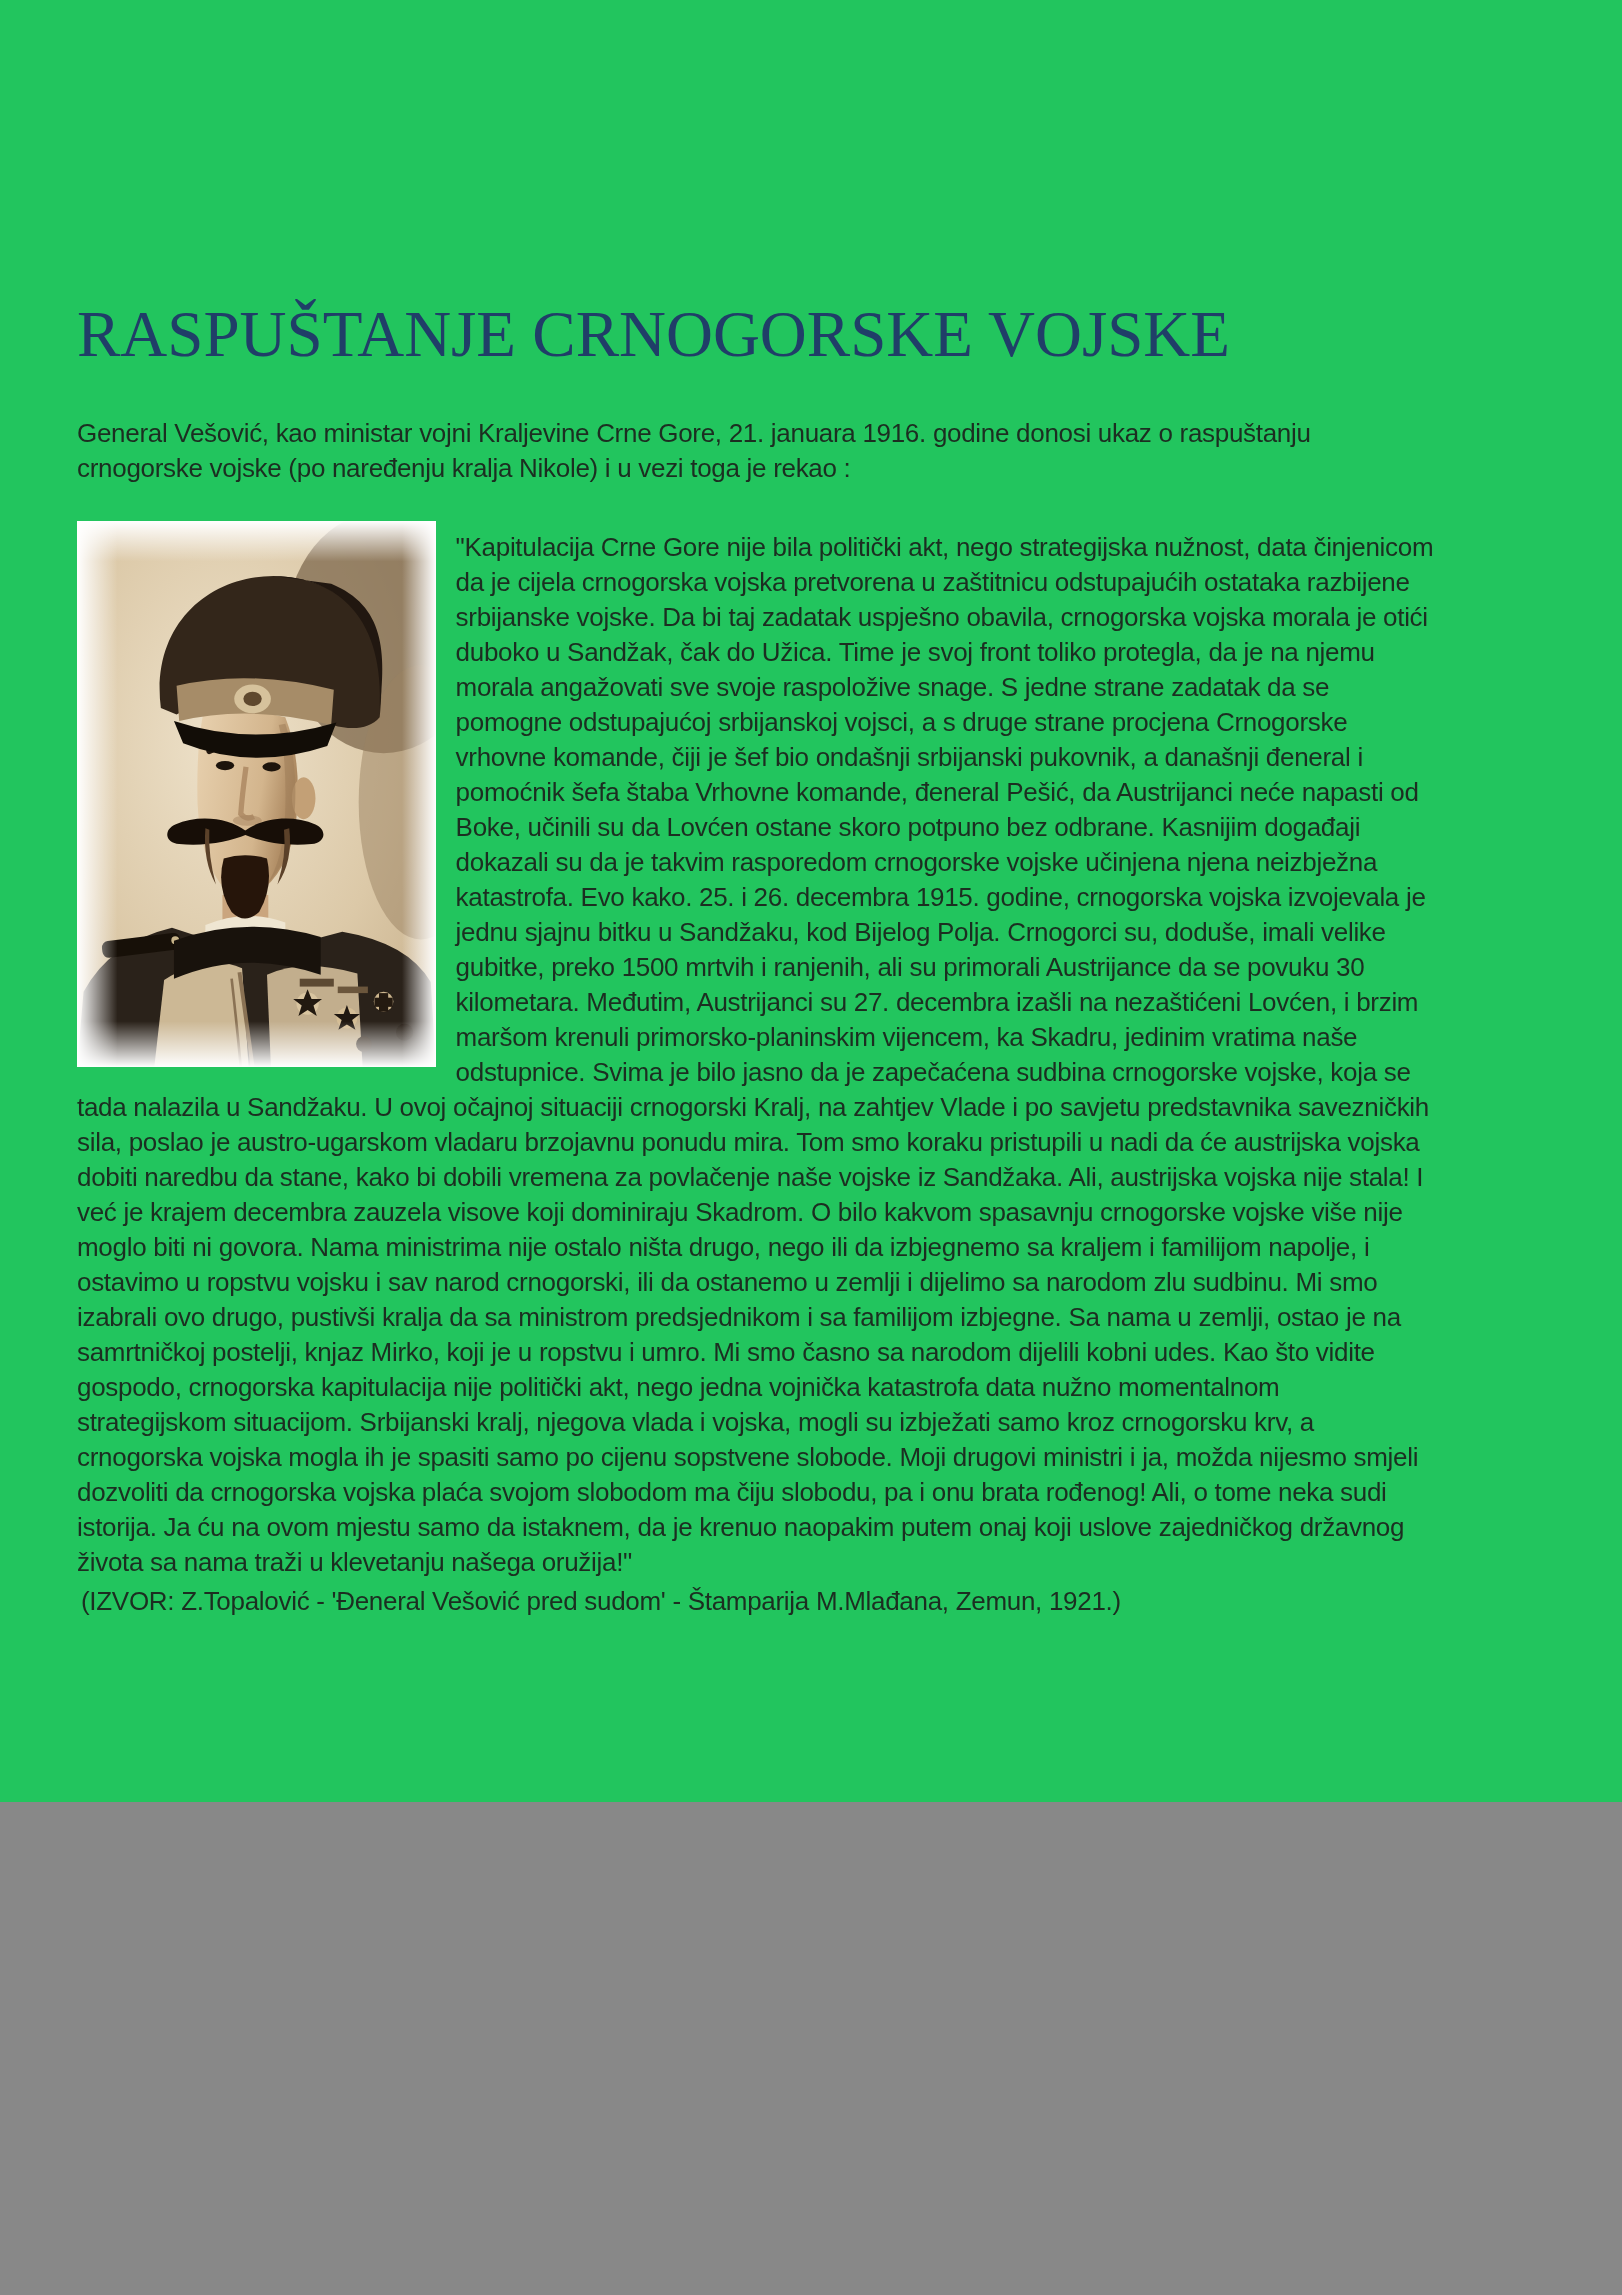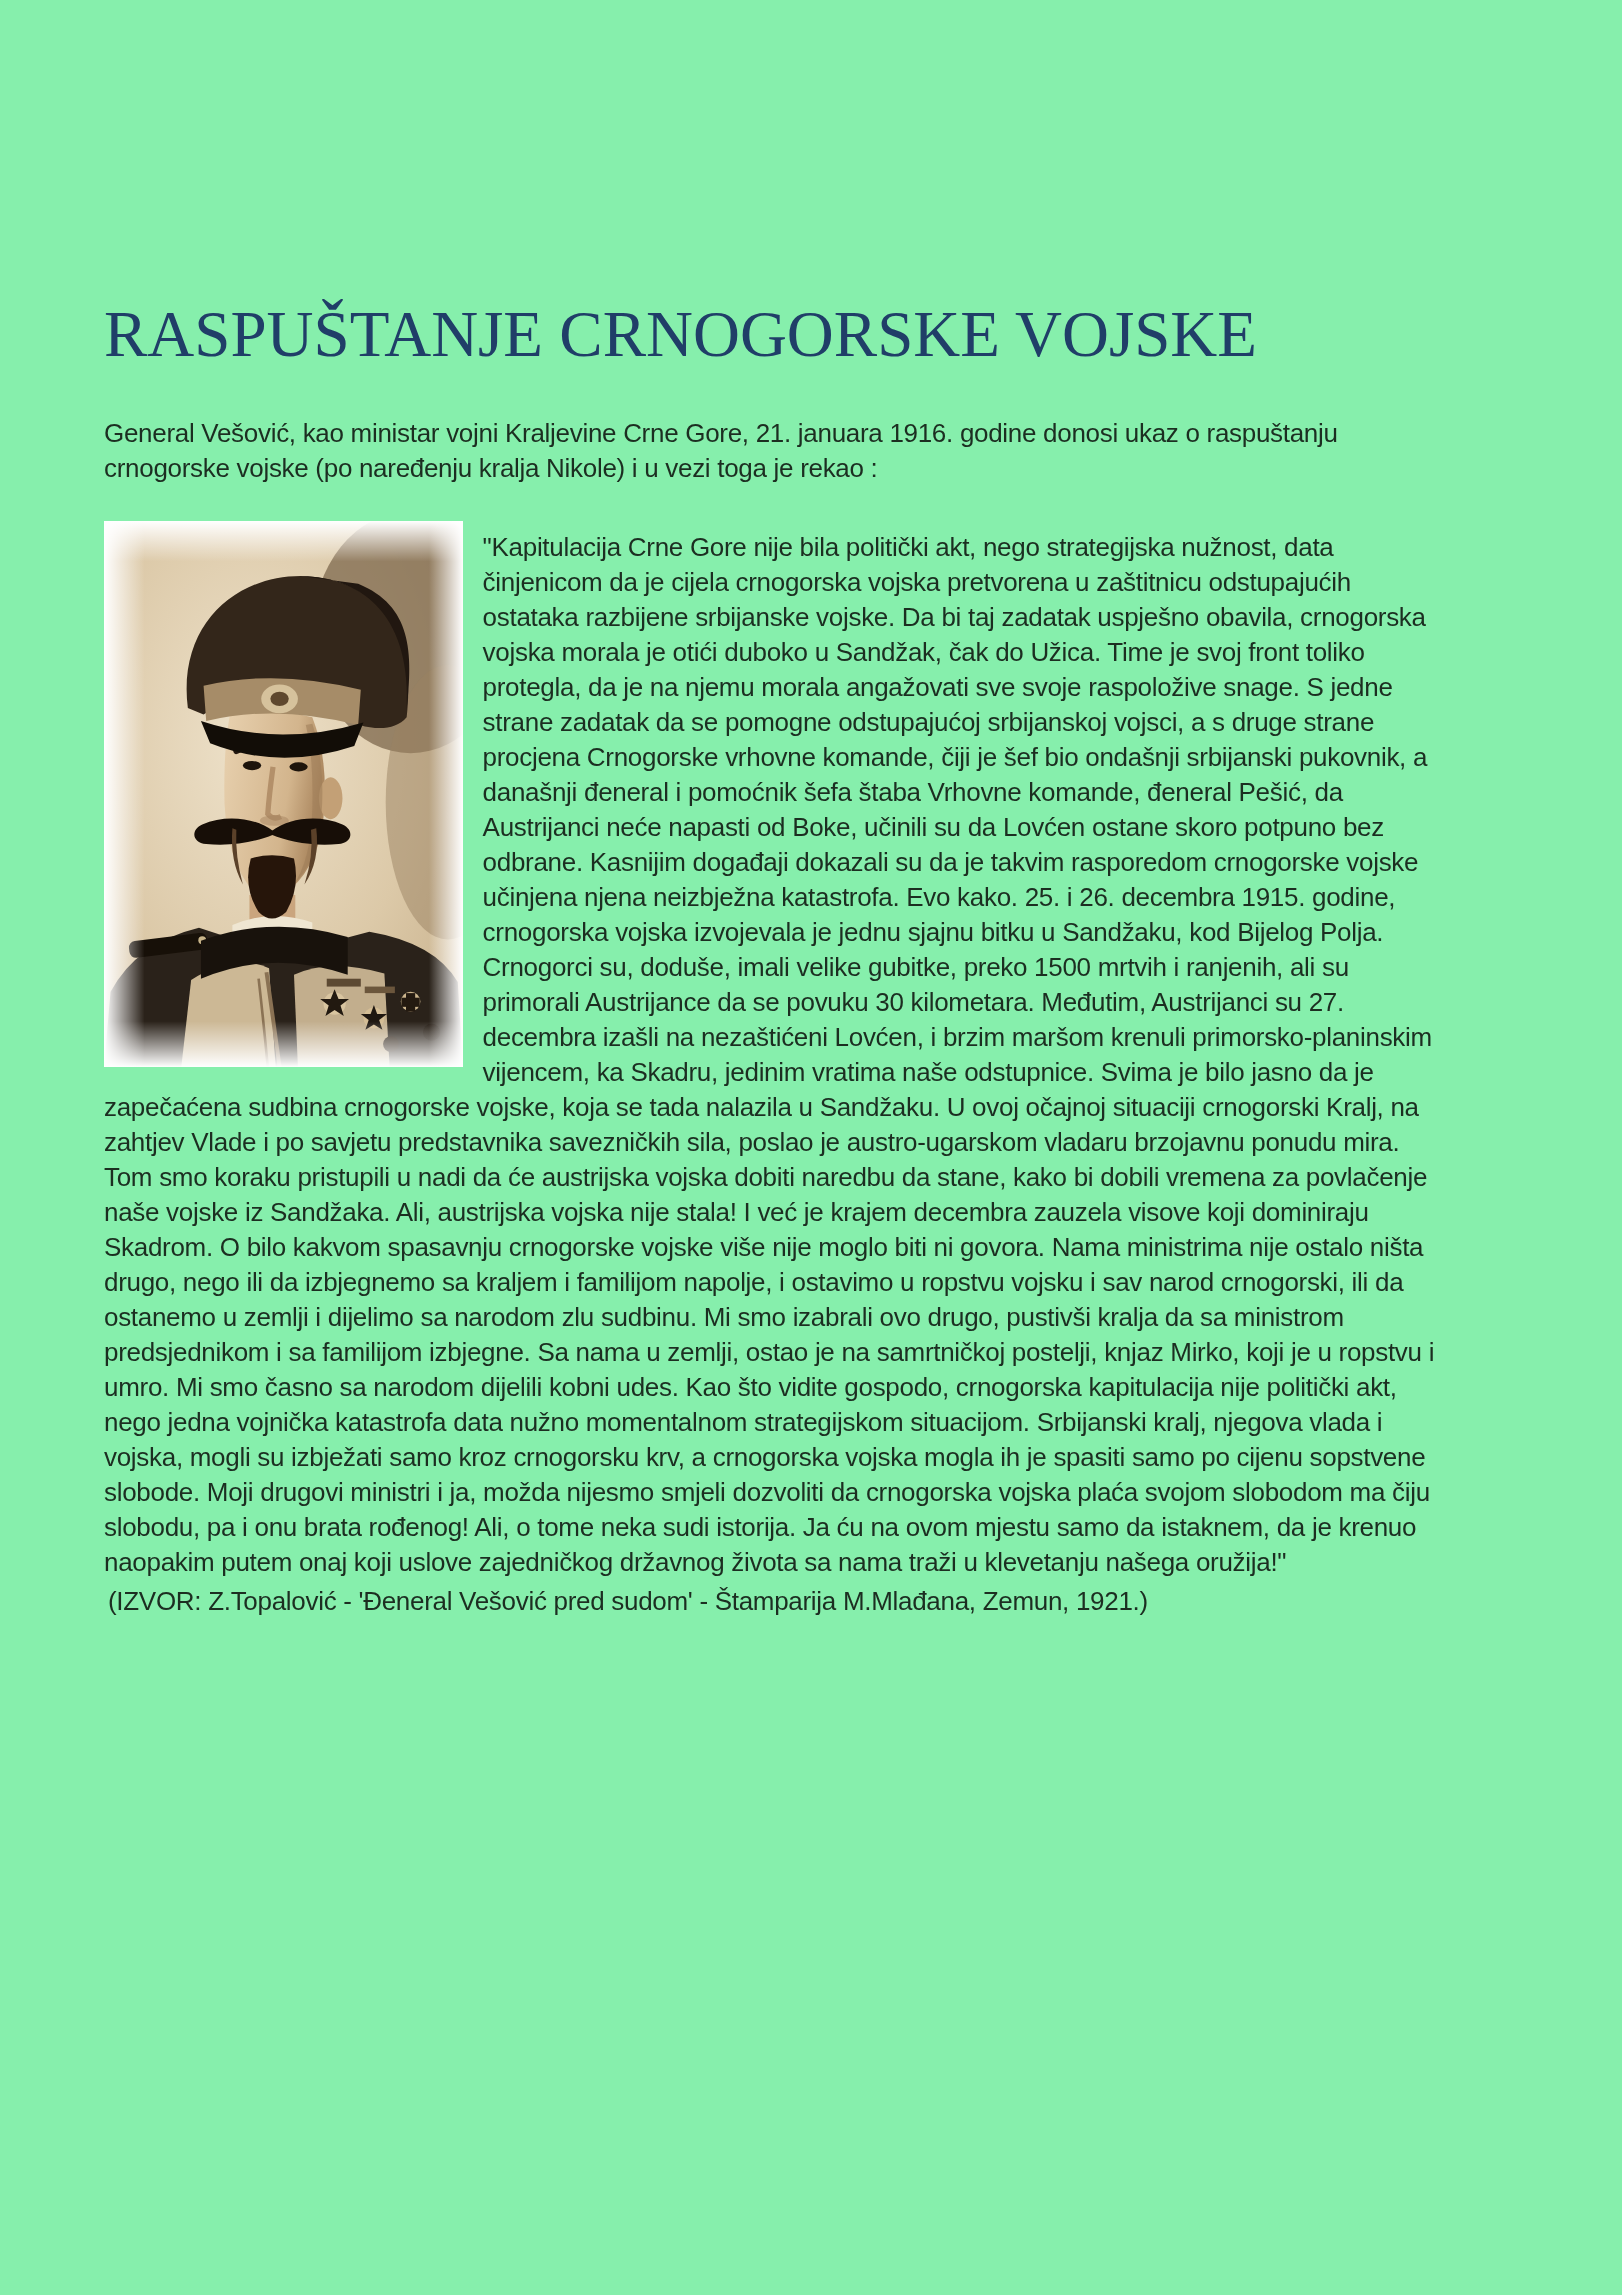--- a/index.html
+++ b/index.html
@@ -1,22 +1,22 @@
 <!DOCTYPE html>
 <html style="font-size:10.5px"><head>
 <meta charset="utf-8">
 <style>
   html, body { margin: 0; padding: 0; background: #888; }
   .page {
     position: relative;
     width: 1623px;
-    height: 2295px;
-    background: #86efac;
+    height: 1802px;
+    background: #22c55e;
     box-sizing: border-box;
-    padding: 296px 186px 0 104px;
+    padding: 296px 186px 0 77px;
     overflow: hidden;
     font-family: "Liberation Sans", "DejaVu Sans", sans-serif;
   }
   h1.doc-title {
     margin: 0 0 43px 0;
     font-family: "Liberation Serif", "DejaVu Serif", serif;
     font-weight: 400;
     font-size: 65px;
     line-height: 1.18;
     letter-spacing: 0px;

